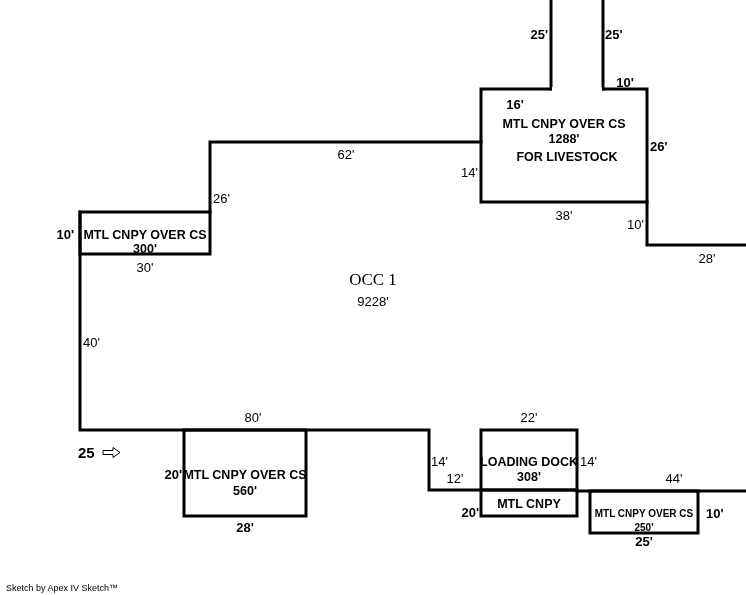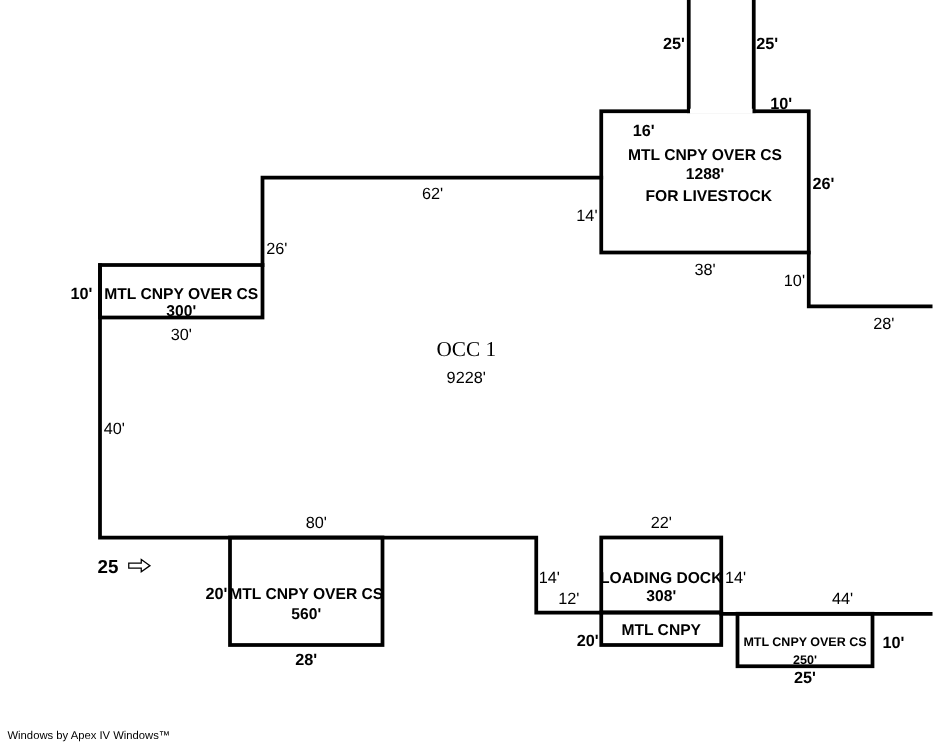--- a/index.html
+++ b/index.html
@@ -83,13 +83,13 @@
   <text class="lbls" x="644" y="531" text-anchor="middle">250'</text>
   <text class="dimb" x="706" y="518">10'</text>
   <text class="dimb" x="644" y="546" text-anchor="middle">25'</text>
 
   <text class="dimb" x="78" y="458" style="font-size:15px">25</text>
   <g>
     <path d="M103,450.5 L113,450.5 L113,447.5 L120,452.5 L113,457.5 L113,454.5 L103,454.5 Z" fill="#fff" stroke="#000" stroke-width="1"></path>
   </g>
 </svg>
 
-<div class="foot">Windows by Apex IV Windows™</div>
+<div class="foot">Sketch by Apex IV Sketch™</div>
 
 </body></html>

